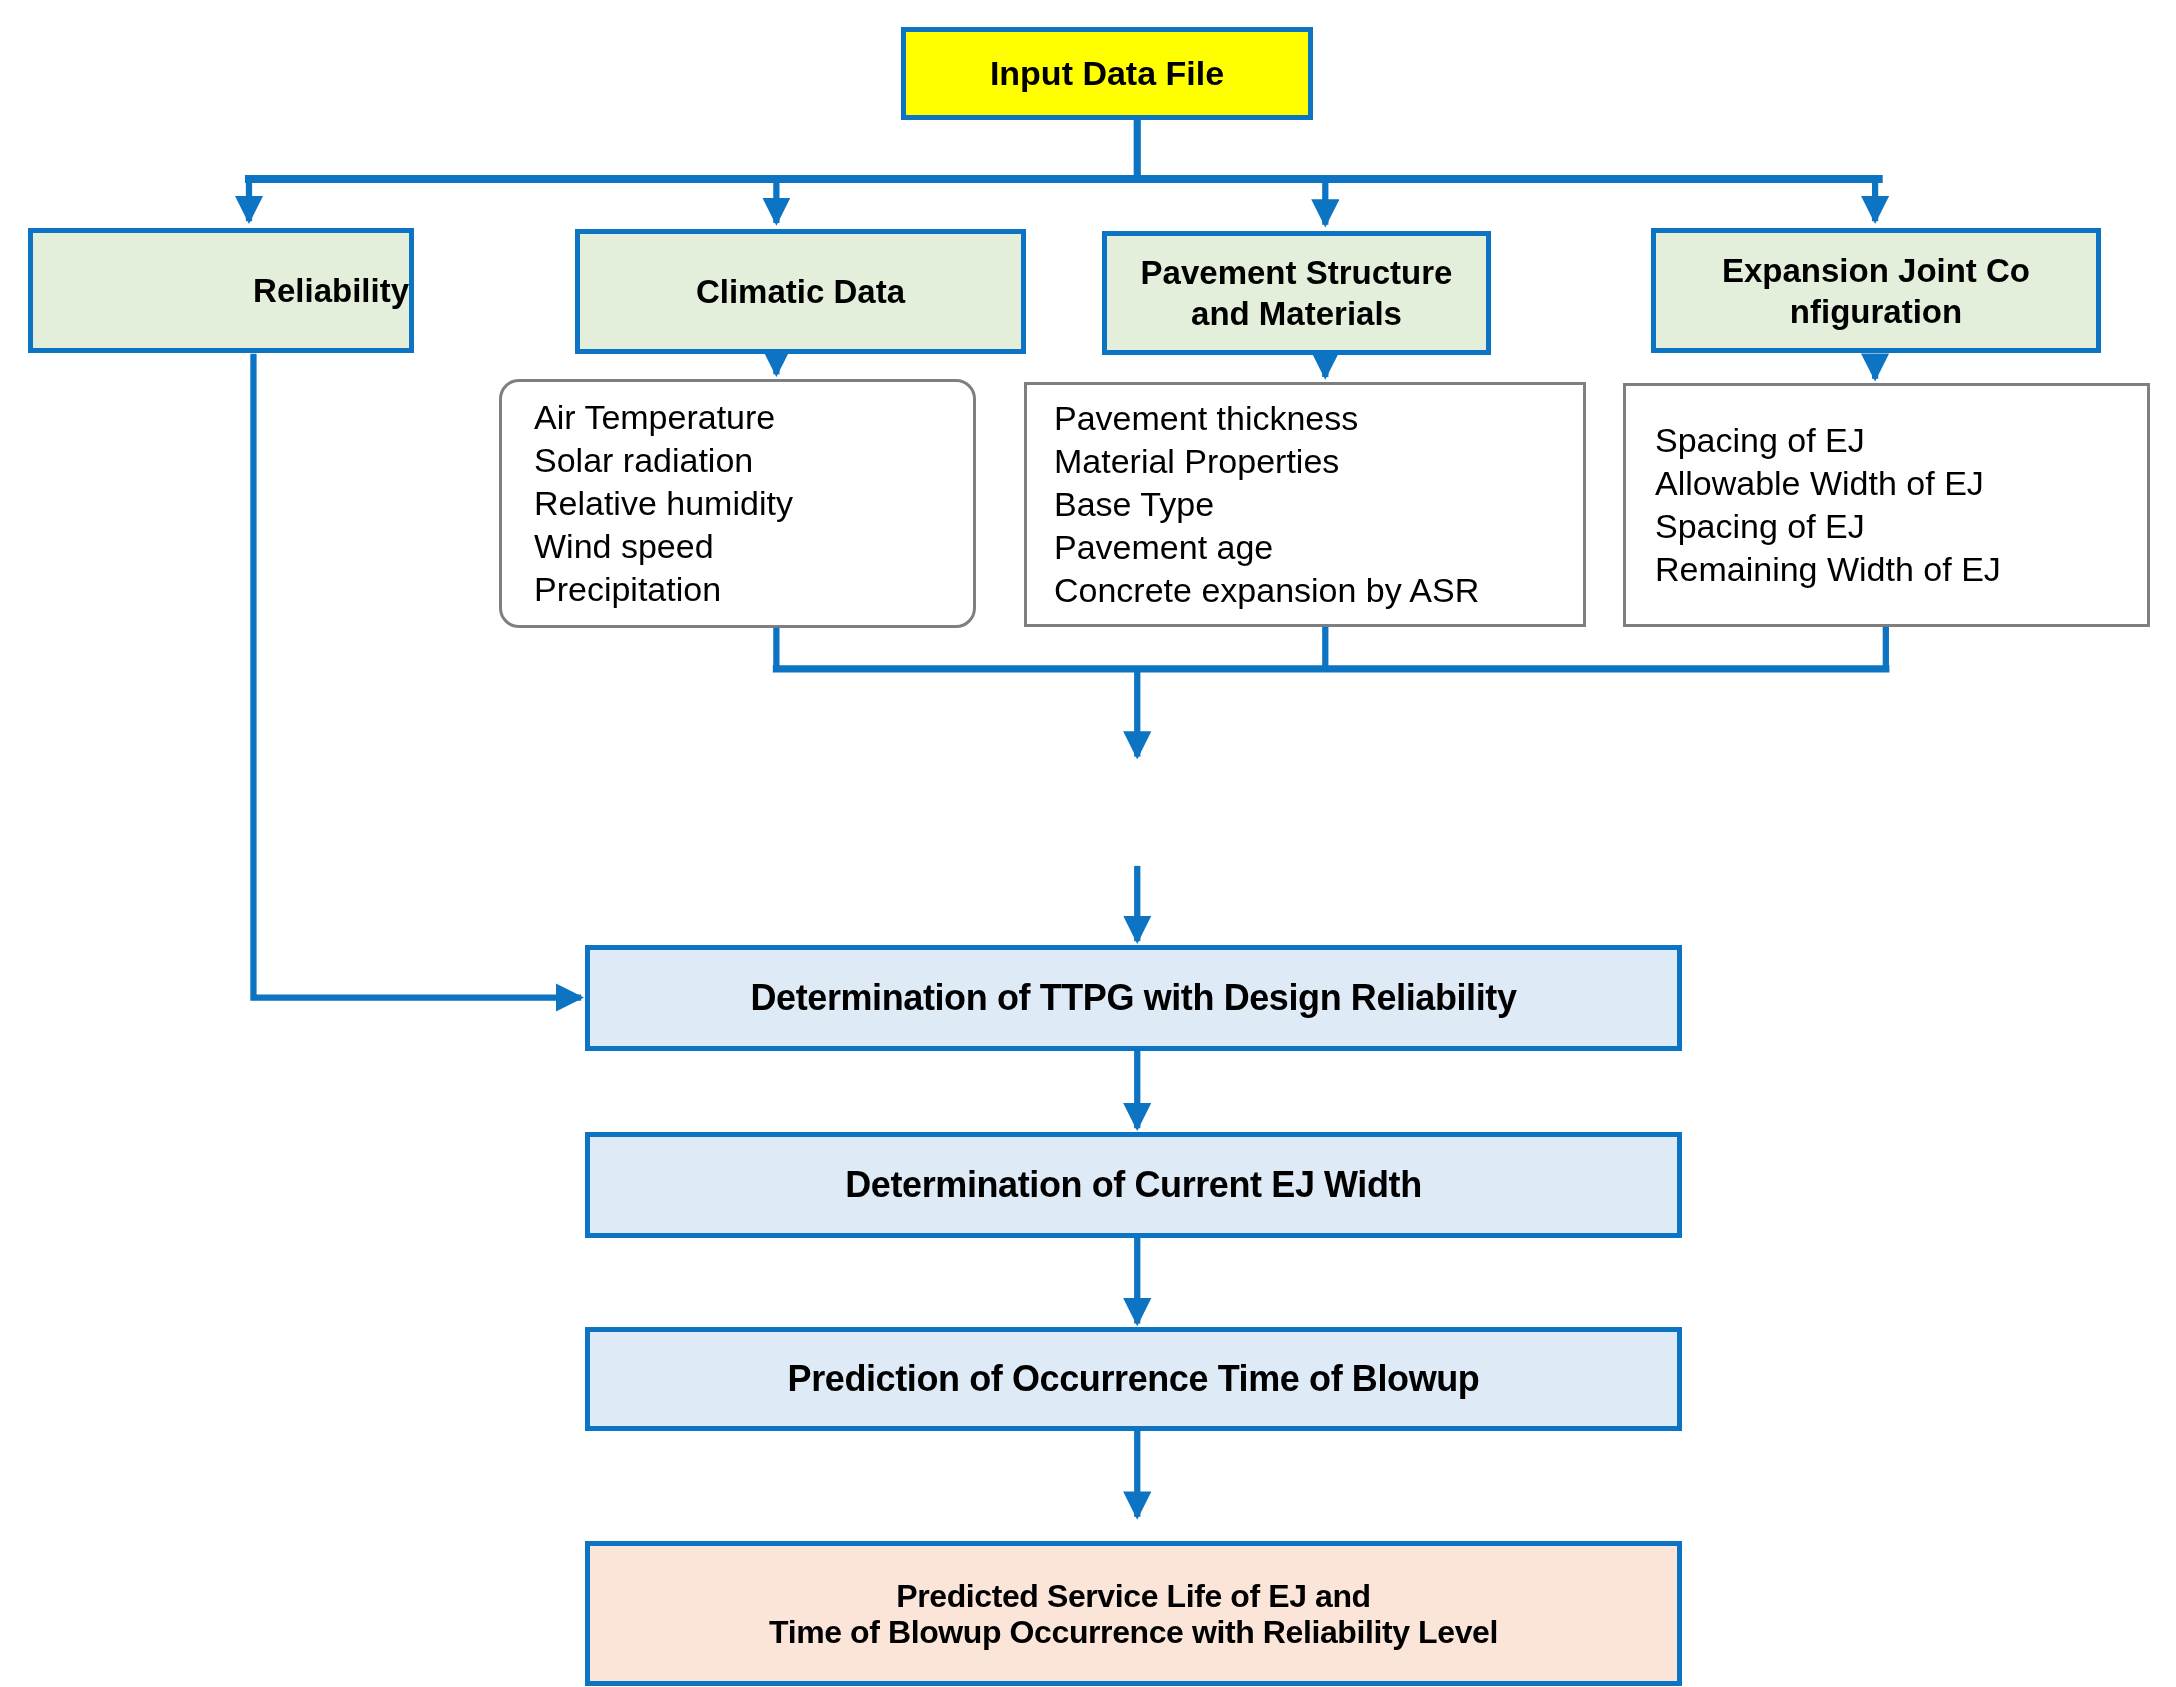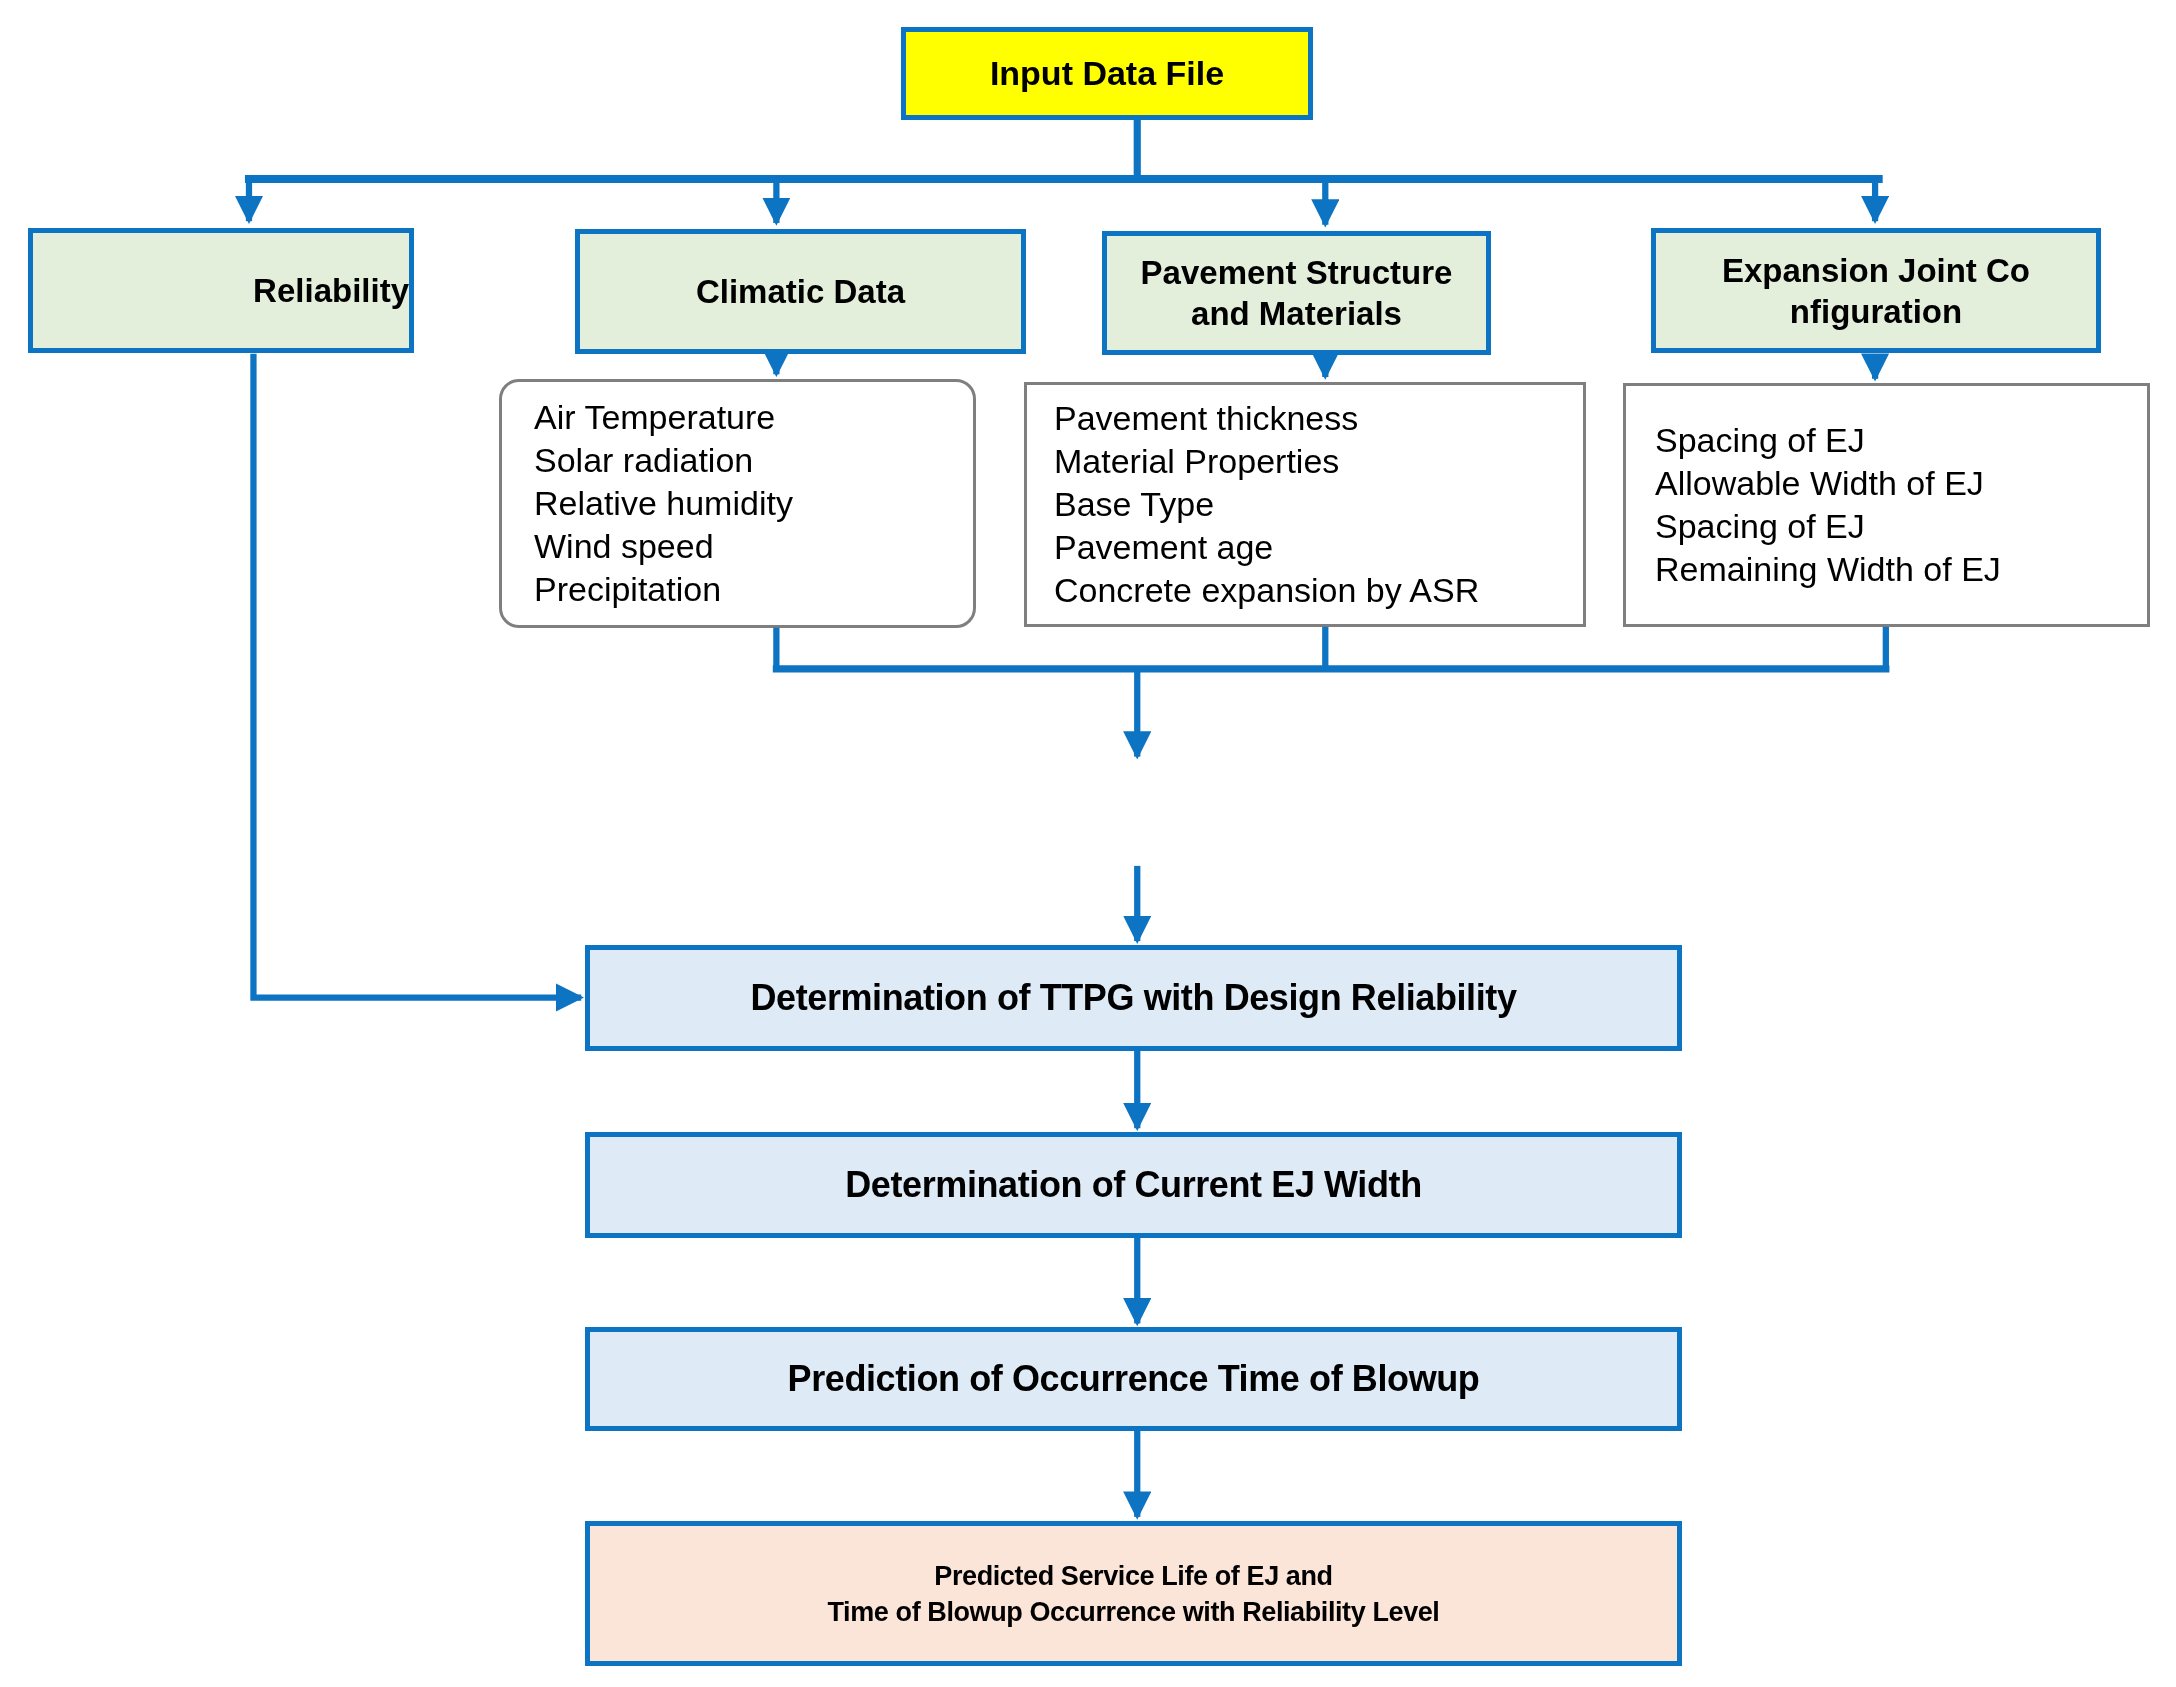--- a/index.html
+++ b/index.html
@@ -43,23 +43,24 @@
   .detail-box .inner{padding-left:32px;}
   .process-box{
     background:#DEEAF6;
     font-weight:bold;
     font-size:36px;
     letter-spacing:-0.4px;
   }
   .result-box{
     background:#FBE4D8;
     font-weight:bold;
-    font-size:27px;
+    font-size:32px;
     letter-spacing:-0.4px;
     line-height:36px;
+    margin-top:20px;
   }
   .detail-line{display:block;}
   svg#connectors{
     position:absolute;left:0;top:0;
     pointer-events:none;
   }
 </style>
 </head>
 <body>
 

